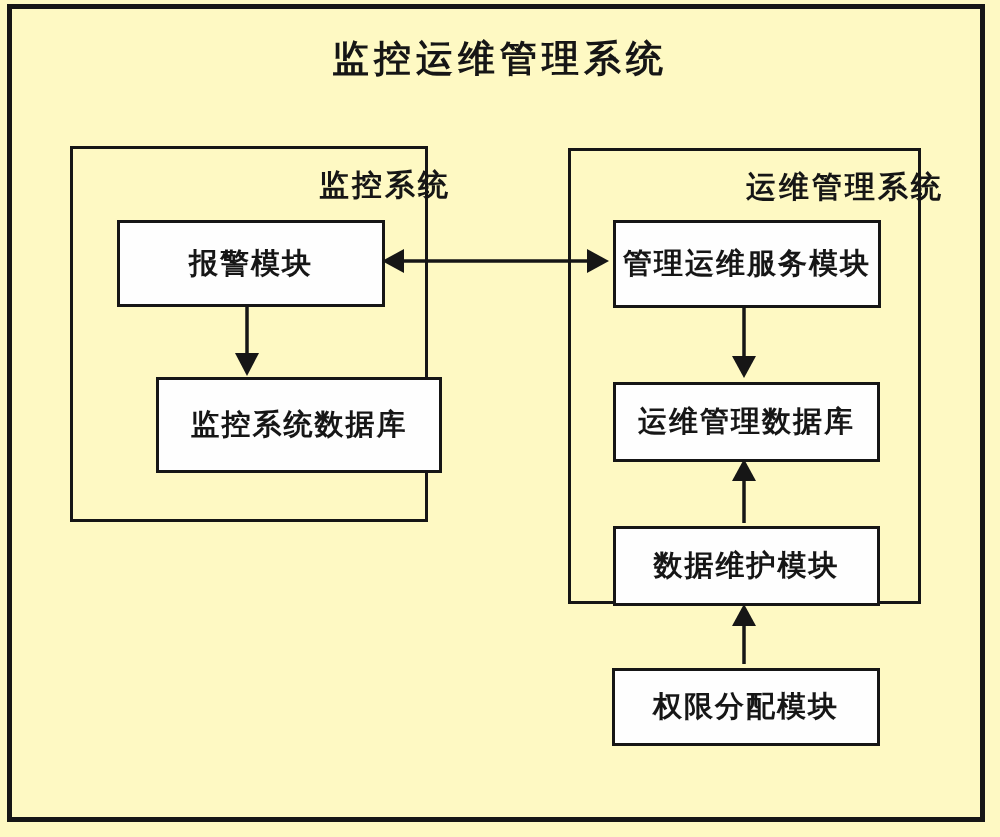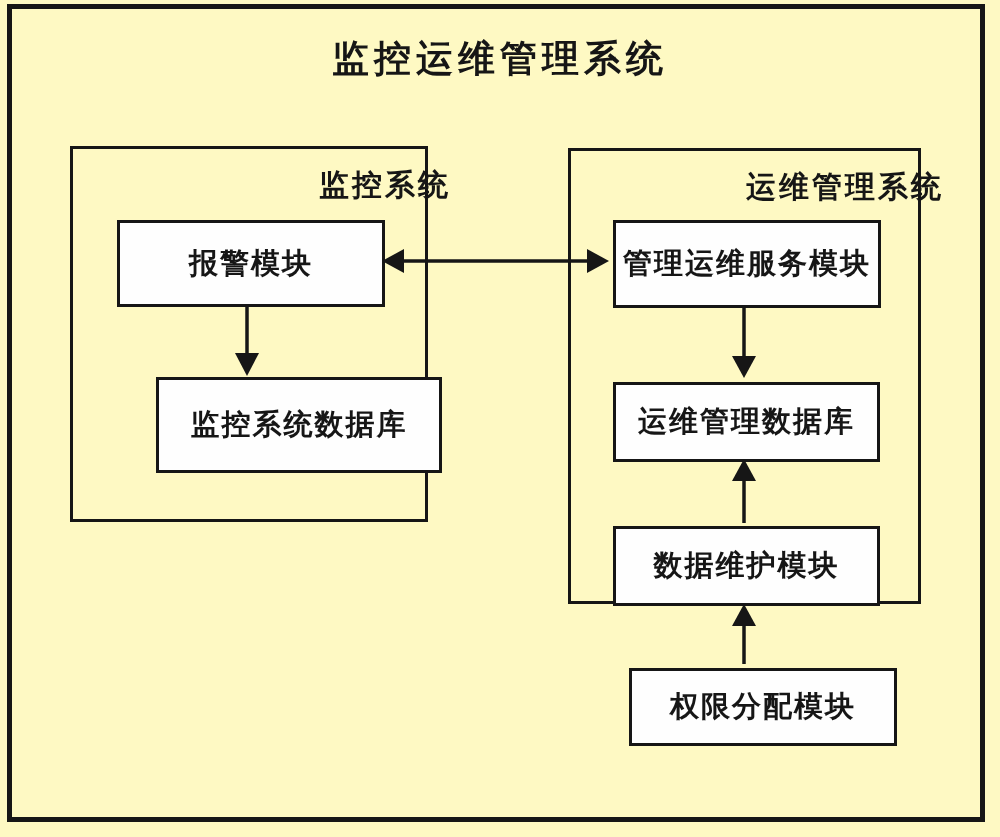--- a/index.html
+++ b/index.html
@@ -75,21 +75,21 @@
     font-weight: bold;
     letter-spacing: 2px;
     background: #fefefe;
     text-align: left;
   }
   .node-alarm        { left: 44px; top: 71px;  width: 268px; height: 87px; }
   .node-mon-db       { left: 35px; top: 228px; width: 286px; height: 96px; margin-left: 48px; }
   .node-ops-service  { left: 42px; top: 69px;  width: 268px; height: 88px; }
   .node-ops-db       { left: 42px; top: 231px; width: 267px; height: 80px; }
   .node-data-maint   { left: 42px; top: 375px; width: 267px; height: 80px; }
-  .node-perm-alloc   { left: 58px; top: 517px; width: 268px; height: 78px; }
+  .node-perm-alloc   { left: 41px; top: 517px; width: 268px; height: 78px; }
   .arrow-layer {
     position: absolute;
     left: 0;
     top: 0;
     width: 1000px;
     height: 837px;
     pointer-events: none;
   }
   .arrow-layer line    { stroke: #161616; stroke-width: 3.5; }
   .arrow-layer polygon { fill: #161616; }

